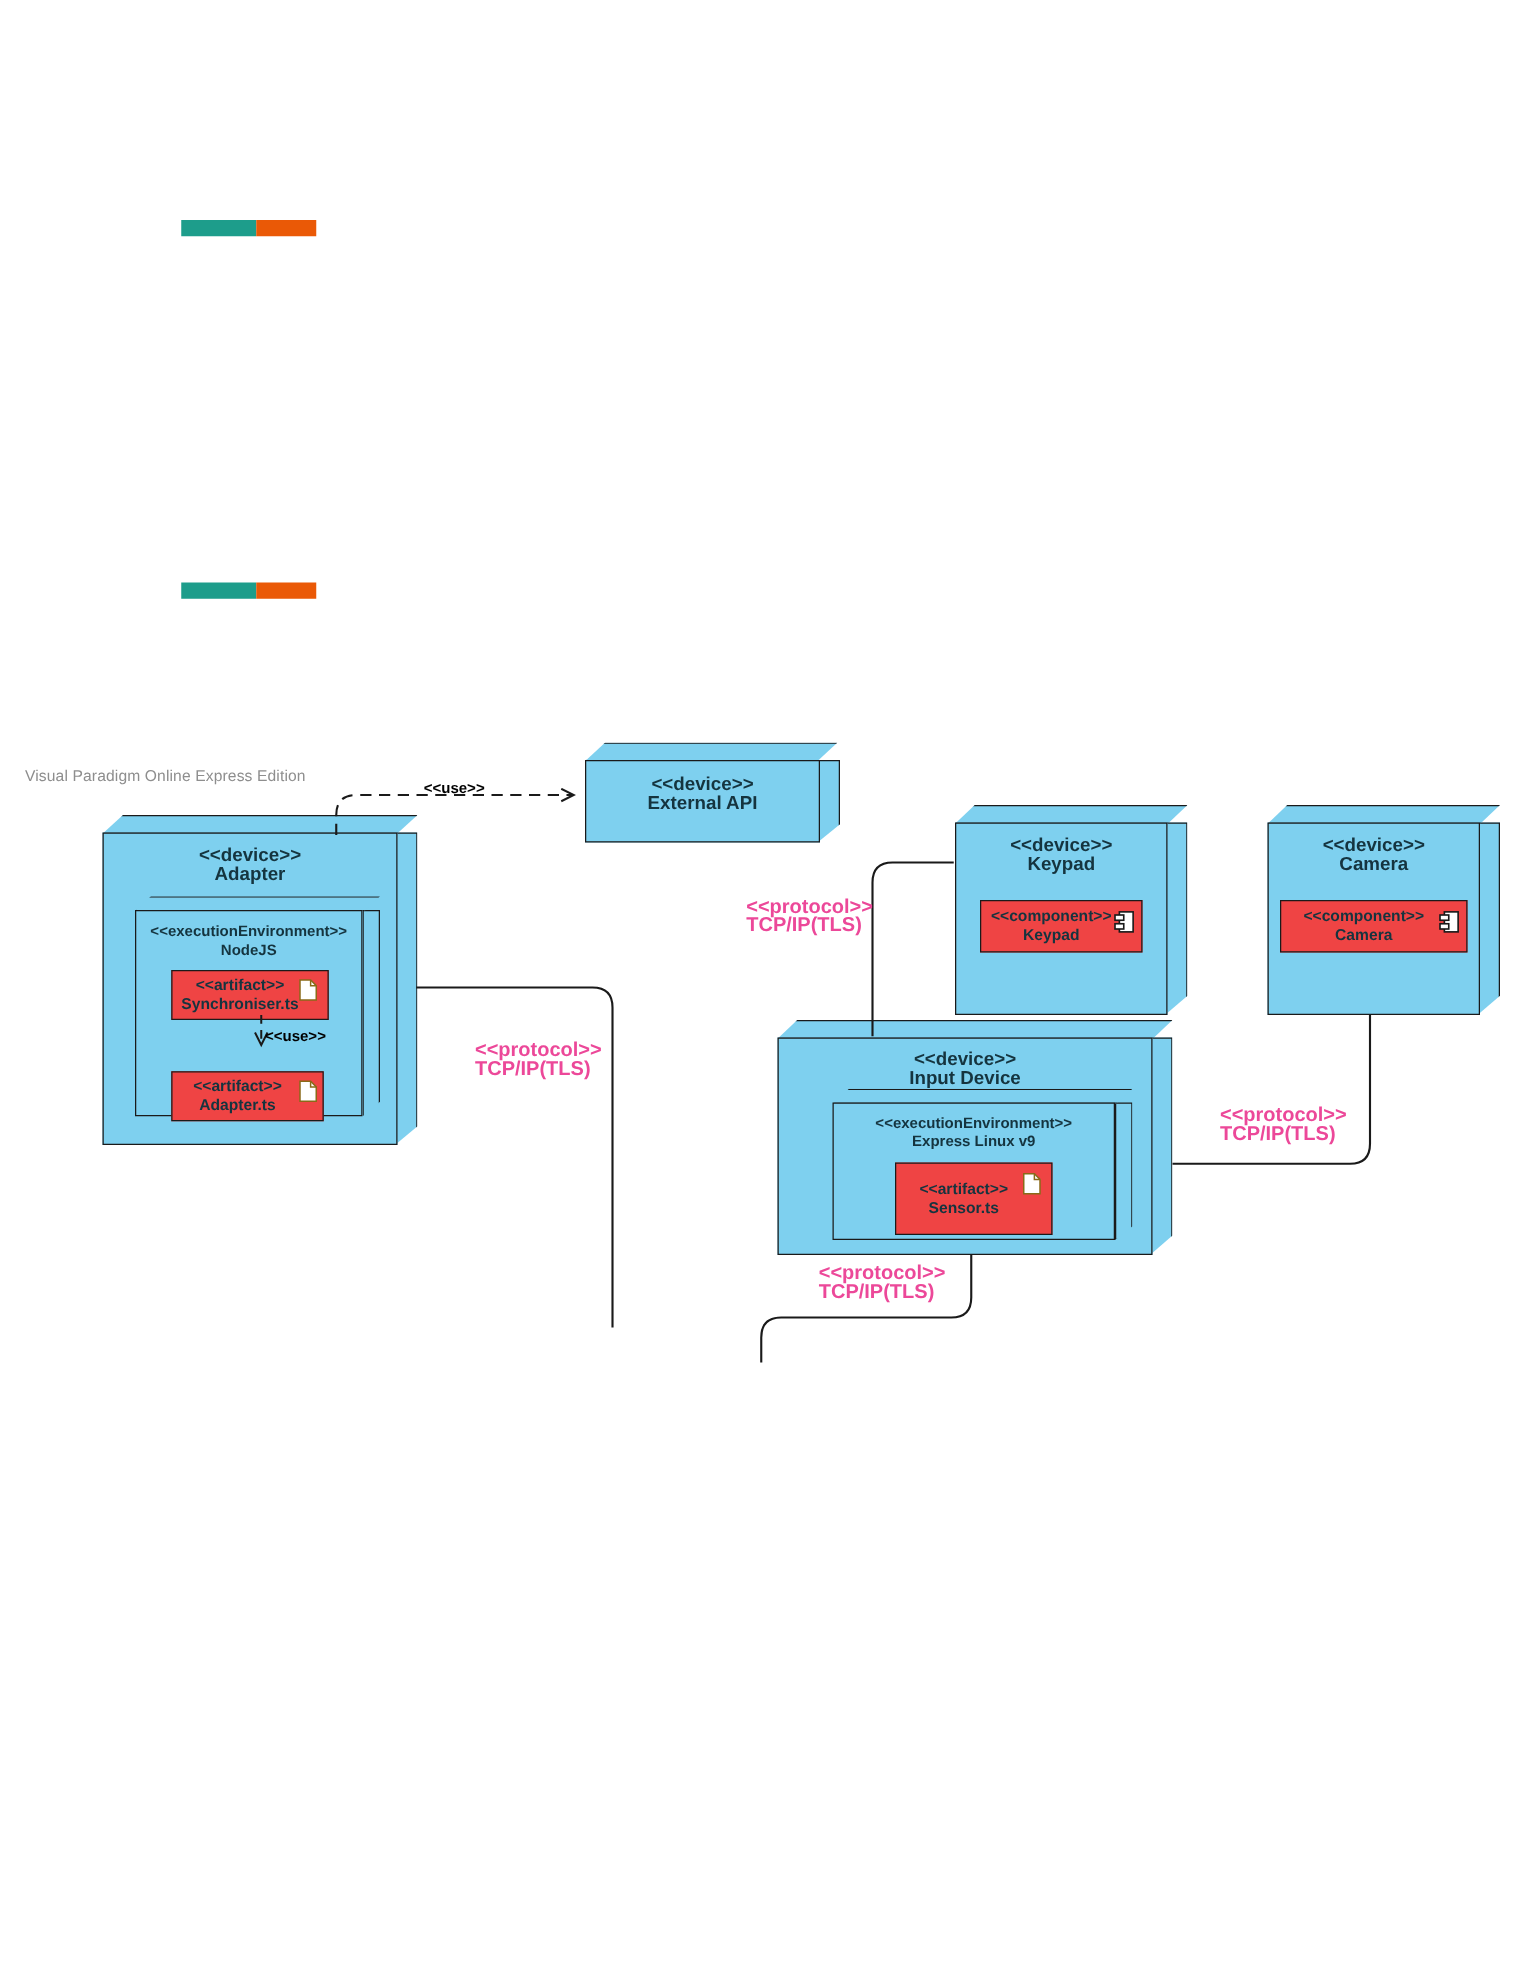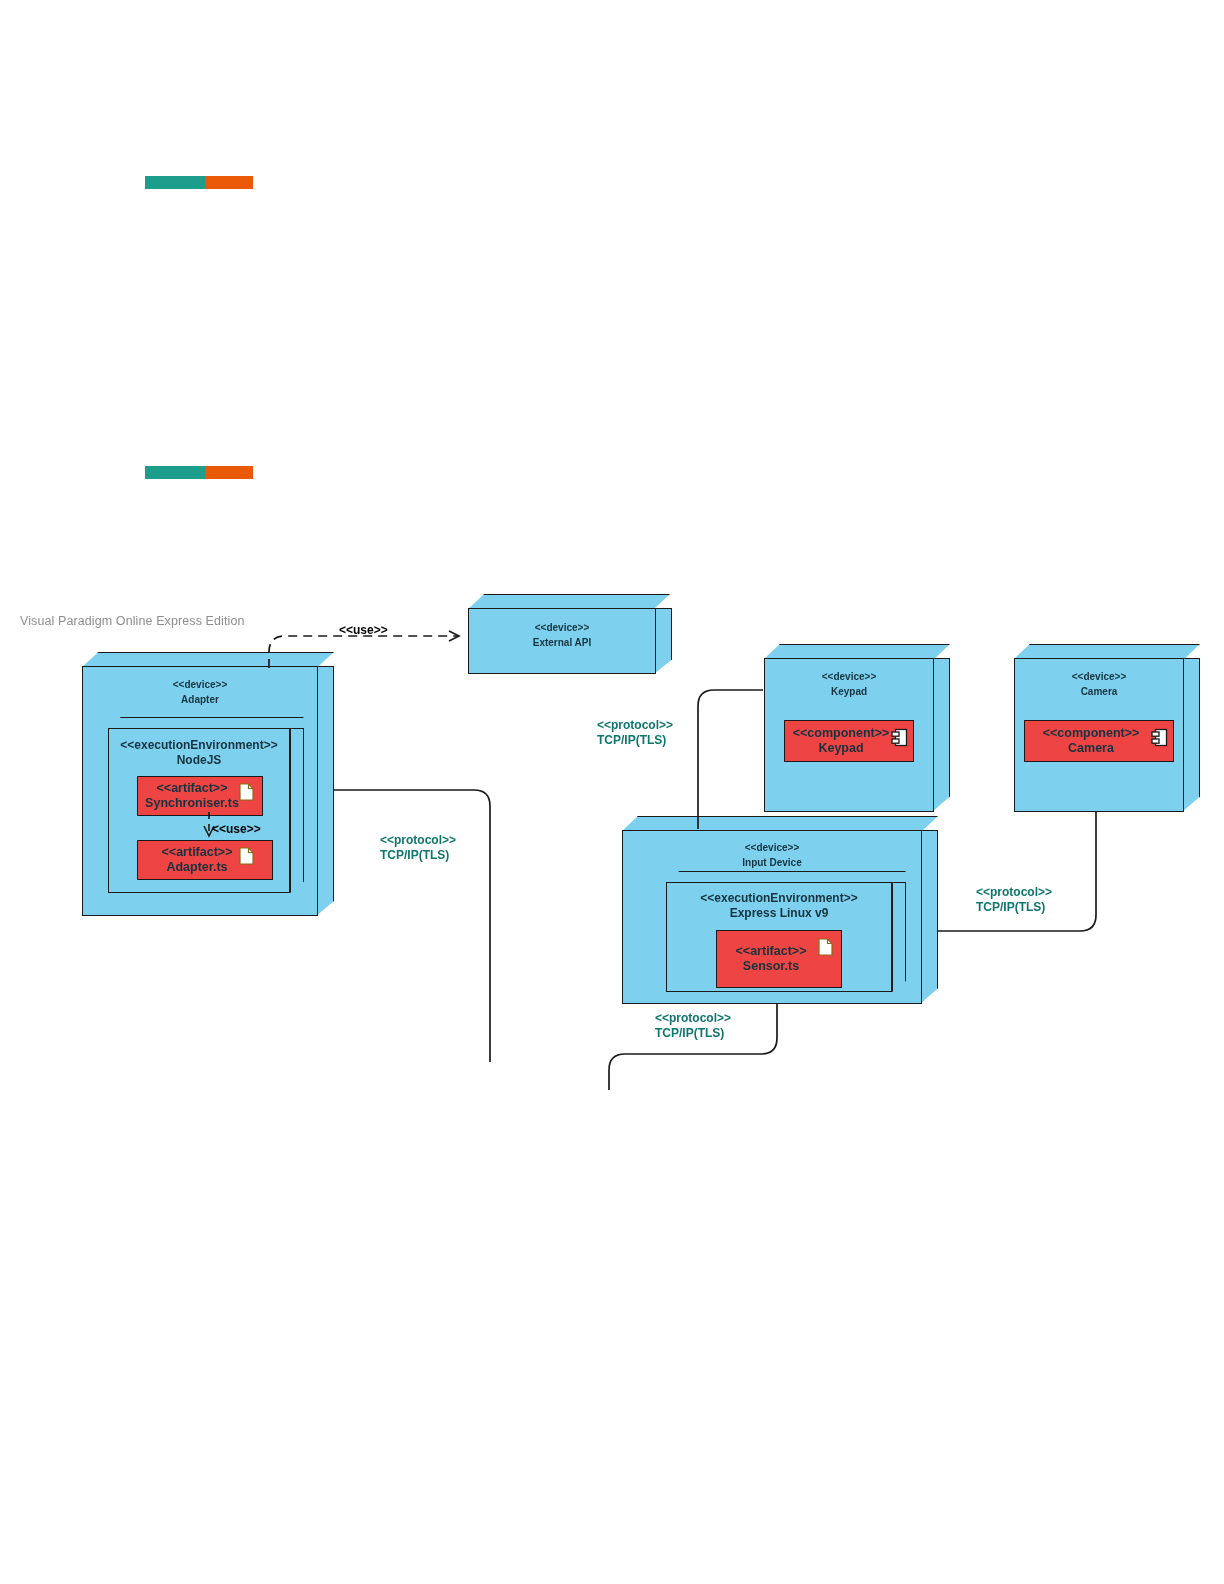--- a/index.html
+++ b/index.html
@@ -44,21 +44,21 @@
     z-index:2;
   }
   .node .top { transform-origin:0 100%; }
 
   .node-label {
     position:absolute; z-index:5;
     width:100%;
     text-align:center;
     color:#15343f;
     font-weight:bold;
-    font-size:10px;
+    font-size:15px;
     line-height:15px;
     pointer-events:none;
   }
   .node-label .stereo { display:block; }
   .node-label .nm { display:block; }
 
   
   .innerbox {
     position:absolute;
     background:#ef4444;
@@ -81,24 +81,24 @@
 
   
   .doc-icon { position:absolute; z-index:7; }
   .cmp-icon { position:absolute; z-index:7; }
 
   
   .wires { position:absolute; left:0; top:0; width:1224px; height:1584px; z-index:8; }
 
   .conn-label {
     position:absolute; z-index:9;
-    text-align:left;
-    color:#0f766e;
+    text-align:center;
+    color:#ec4899;
     font-weight:bold;
-    font-size:12px;
+    font-size:16px;
     line-height:15px;
     white-space:nowrap;
   }
   .conn-label span { display:block; }
   .use-label {
     position:absolute; z-index:9;
     color:#000; font-weight:bold; font-size:12px;
     white-space:nowrap;
   }
 </style>
@@ -192,21 +192,21 @@
         <div class="txt">
           <span>&lt;&lt;artifact&gt;&gt;</span>
           <span>Synchroniser.ts</span>
         </div>
         <svg class="doc-icon" style="left:101px; top:6px;" width="15" height="18" viewBox="0 0 15 18">
           <path d="M1,1 L9.5,1 L14,5.5 L14,17 L1,17 Z" fill="#ffffff" stroke="#8a6a18" stroke-width="1.2"></path>
           <path d="M9.5,1 L9.5,5.5 L14,5.5" fill="none" stroke="#8a6a18" stroke-width="1.2"></path>
         </svg>
       </div>
 
-      <div class="innerbox" style="left:29px; top:112px; width:136px; height:40px;">
+      <div class="innerbox" style="left:29px; top:129px; width:122px; height:40px;">
         <div class="txt">
           <span>&lt;&lt;artifact&gt;&gt;</span>
           <span>Adapter.ts</span>
         </div>
         <svg class="doc-icon" style="left:101px; top:6px;" width="15" height="18" viewBox="0 0 15 18">
           <path d="M1,1 L9.5,1 L14,5.5 L14,17 L1,17 Z" fill="#ffffff" stroke="#8a6a18" stroke-width="1.2"></path>
           <path d="M9.5,1 L9.5,5.5 L14,5.5" fill="none" stroke="#8a6a18" stroke-width="1.2"></path>
         </svg>
       </div>
     </div>

